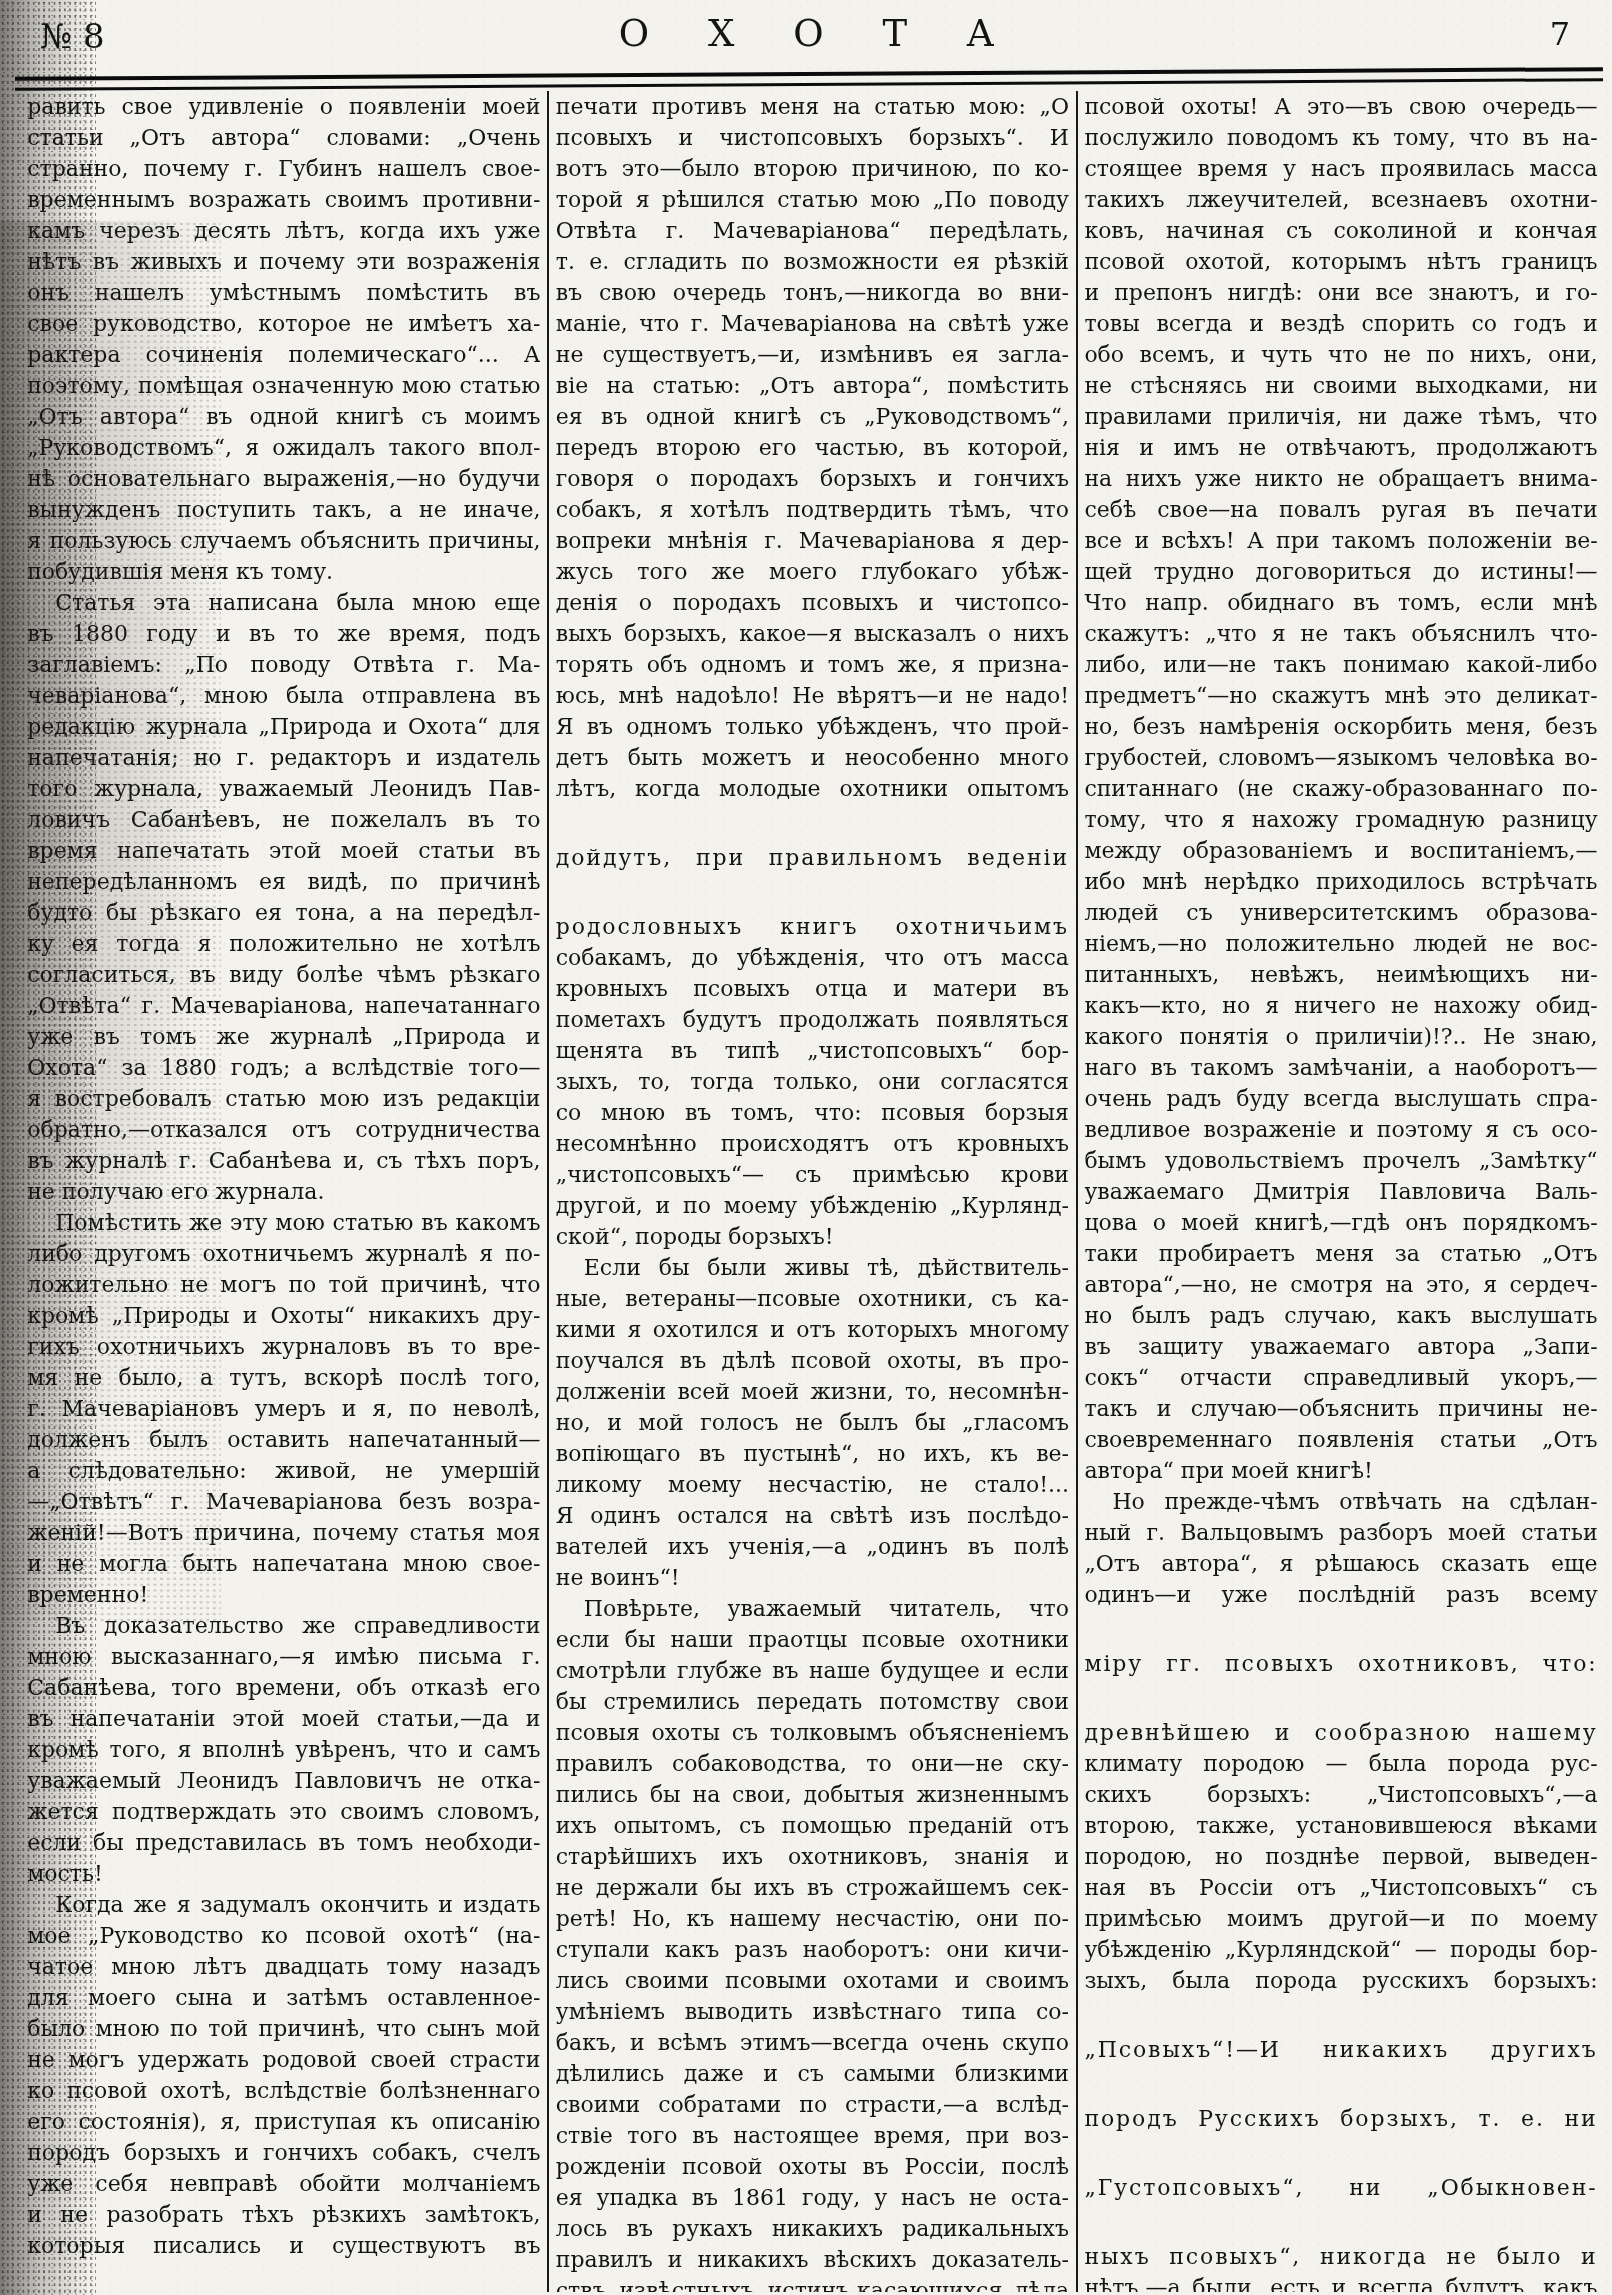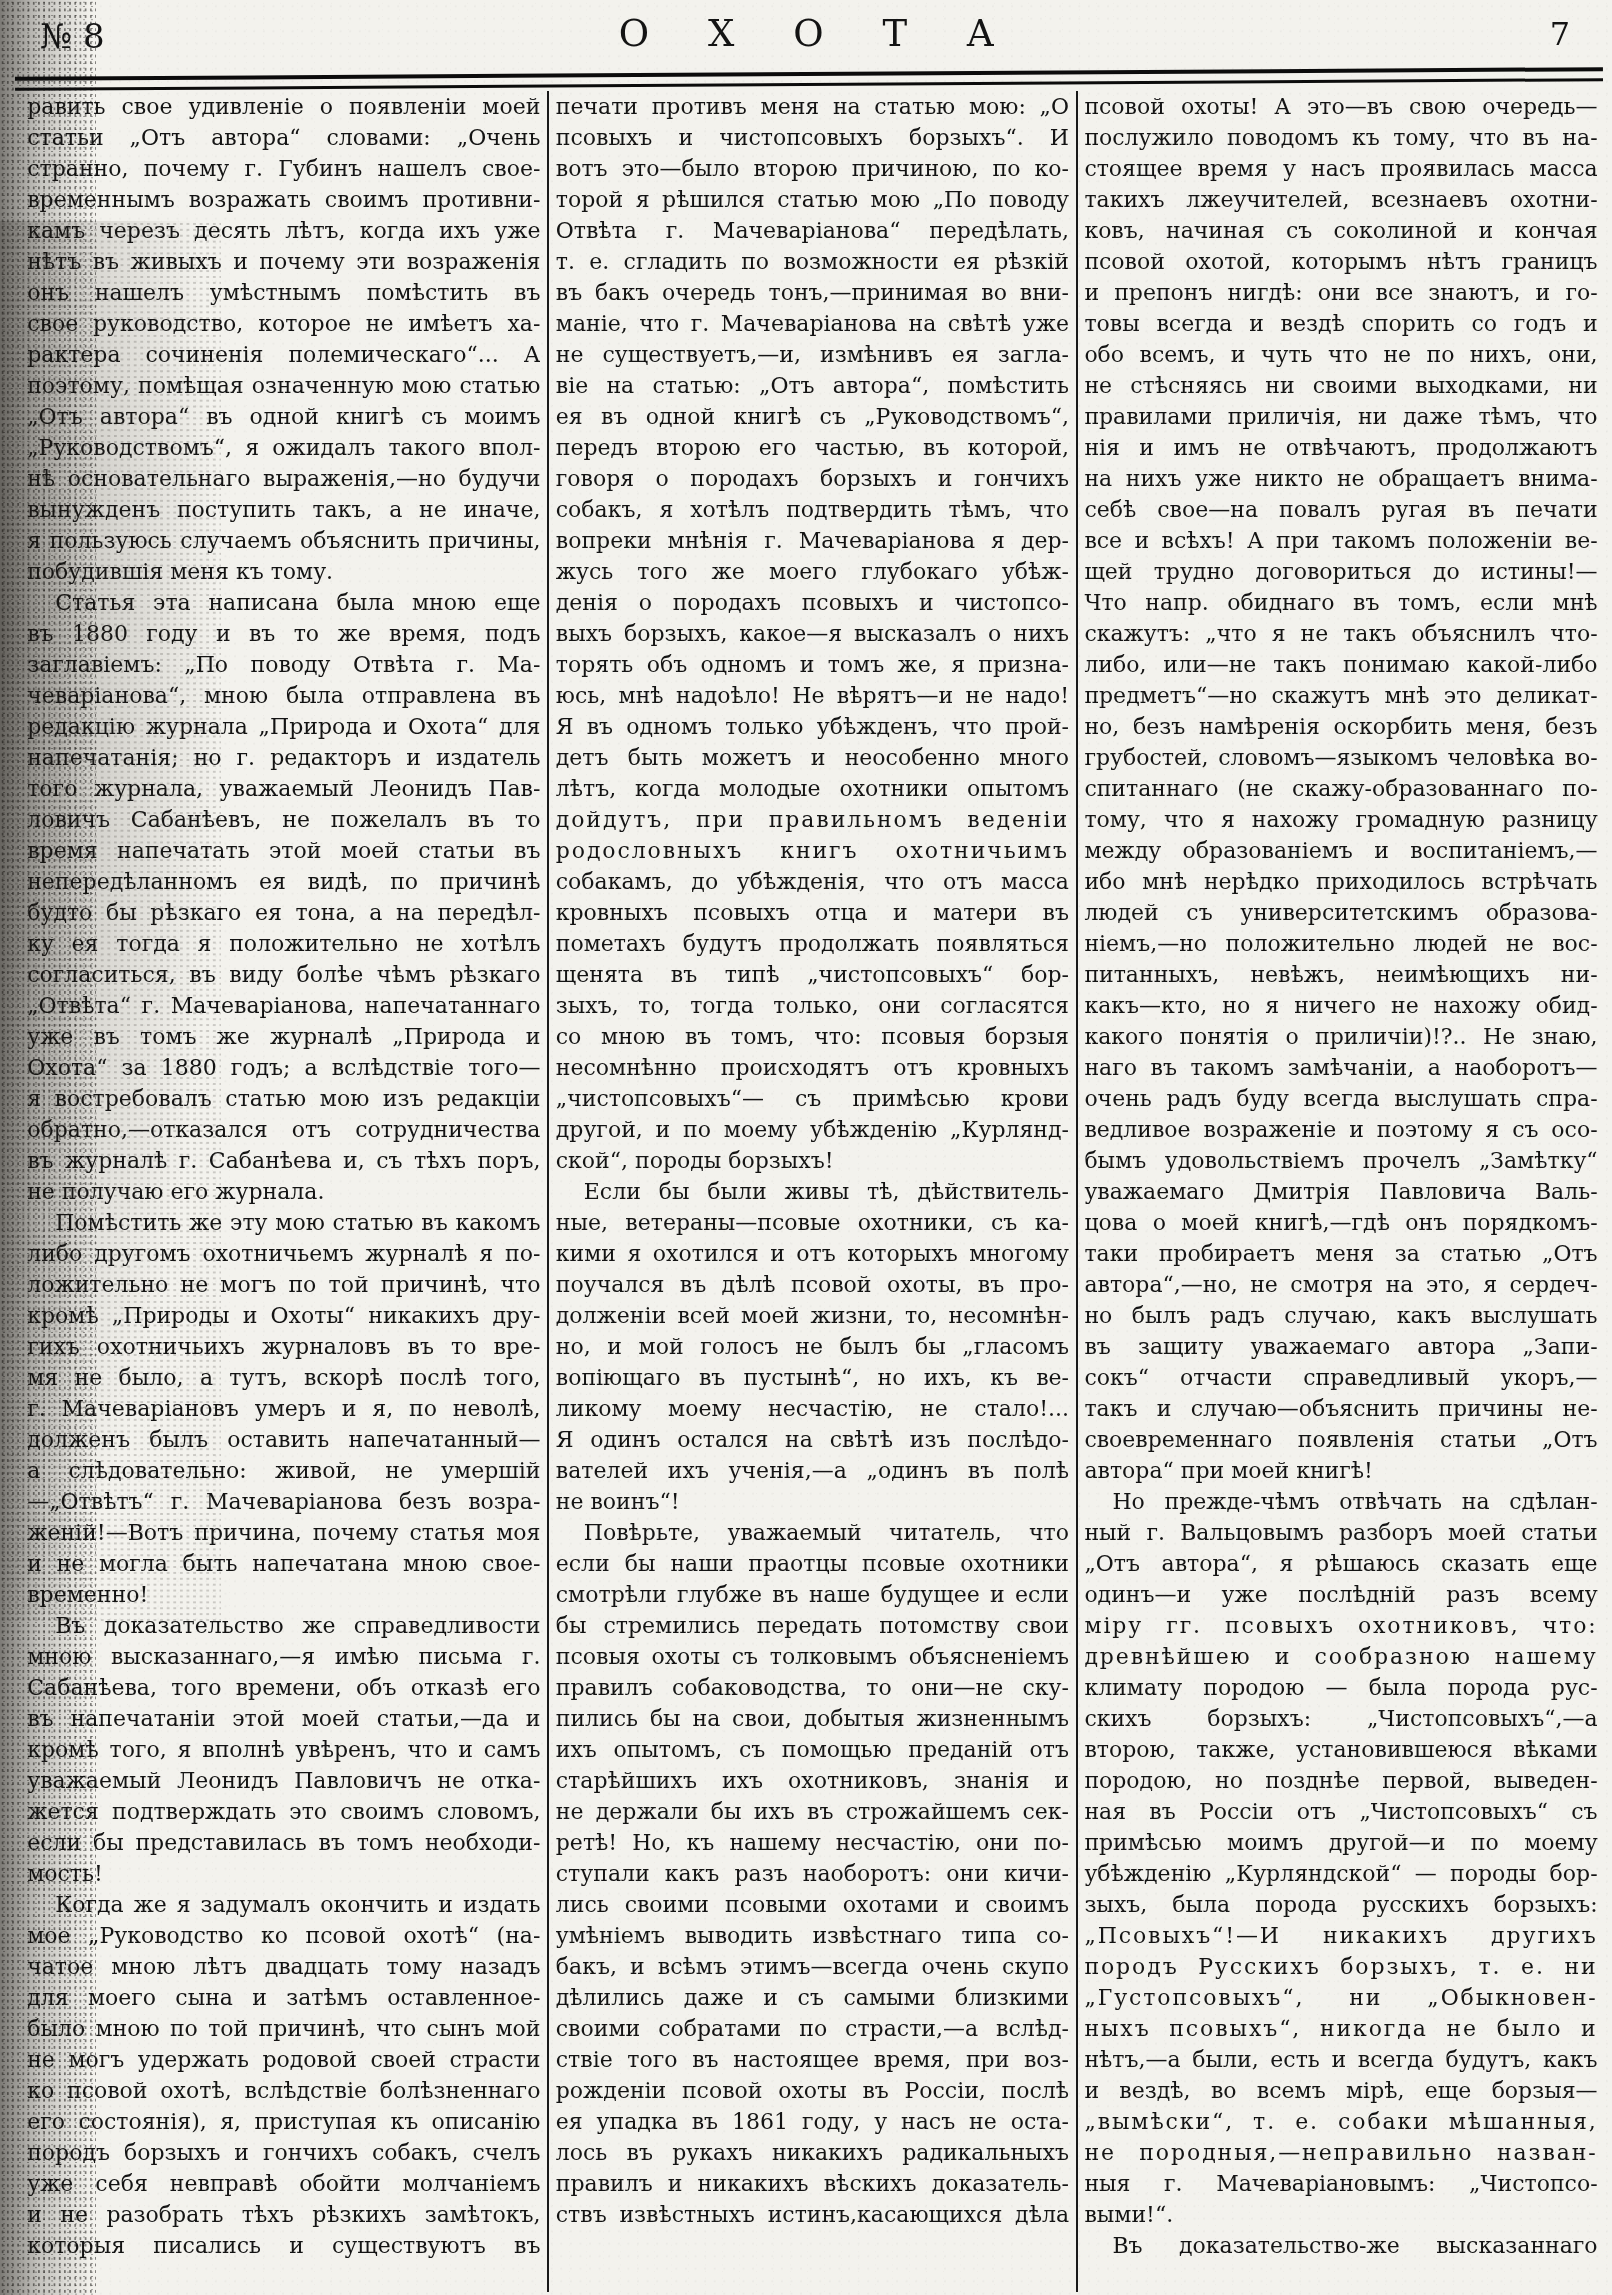--- a/index.html
+++ b/index.html
@@ -47,21 +47,21 @@
   }
   .column { flex:1 1 0; padding:0 6.6px; overflow:hidden; }
   .vrule  { width:2.2px; background:#191919; }
   .line {
     font-size:22px; line-height:31px; height:31px;
     text-align:justify; text-align-last:justify;
     overflow:hidden; white-space:nowrap;
   }
   .line.para-last { text-align-last:left; }
   .line.indent { text-indent:28px; }
-  .line.sp { letter-spacing:1.9px; }
+  .line.sp { letter-spacing:1.9px;margin-top:38px; }
 </style>
 </head>
 <body>
 
 <div class="page">
   <div class="edge-noise"></div>
   <div class="mottle"></div>
 
   <header class="header">
     <span class="issue">№ 8</span>
@@ -145,21 +145,21 @@
         <div class="line">которыя писались и существуютъ въ</div>
       </section>
     <div class="vrule"></div>
     <section class="column">
         <div class="line">печати противъ меня на статью мою: „О</div>
         <div class="line">псовыхъ и чистопсовыхъ борзыхъ“. И</div>
         <div class="line">вотъ это—было второю причиною, по ко-</div>
         <div class="line">торой я рѣшился статью мою „По поводу</div>
         <div class="line">Отвѣта г. Мачеваріанова“ передѣлать,</div>
         <div class="line">т. е. сгладить по возможности ея рѣзкій</div>
-        <div class="line">въ бакъ очередь тонъ,—принимая во вни-</div>
+        <div class="line">въ свою очередь тонъ,—никогда во вни-</div>
         <div class="line">маніе, что г. Мачеваріанова на свѣтѣ уже</div>
         <div class="line">не существуетъ,—и, измѣнивъ ея загла-</div>
         <div class="line">віе на статью: „Отъ автора“, помѣстить</div>
         <div class="line">ея въ одной книгѣ съ „Руководствомъ“,</div>
         <div class="line">передъ второю его частью, въ которой,</div>
         <div class="line">говоря о породахъ борзыхъ и гончихъ</div>
         <div class="line">собакъ, я хотѣлъ подтвердить тѣмъ, что</div>
         <div class="line">вопреки мнѣнія г. Мачеваріанова я дер-</div>
         <div class="line">жусь того же моего глубокаго убѣж-</div>
         <div class="line">денія о породахъ псовыхъ и чистопсо-</div>

